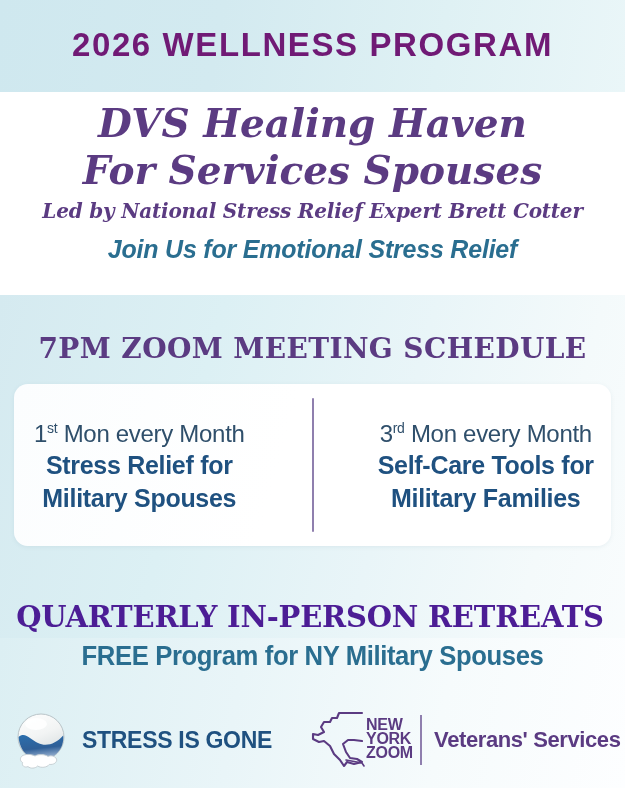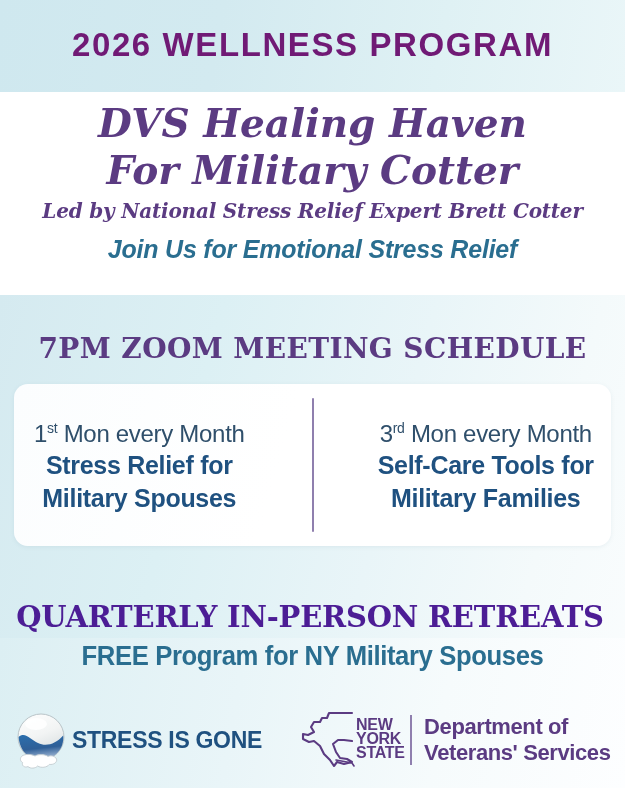--- a/index.html
+++ b/index.html
@@ -198,21 +198,21 @@
     flex-direction: row;
     align-items: center;
     margin-left: 14px;
   }
   .sig-mark {
     width: 54px; height: 58px;
     position: relative;
     flex: 0 0 54px;
   }
   .sig-text {
-    margin-left: 4px;
+    margin-left: 14px;
     font-family: "Liberation Sans", sans-serif;
     font-weight: bold;
     font-size: 23px;
     letter-spacing: -0.3px;
     color: #1f5180;
   }
   .nys-logo {
     display: flex;
     flex-direction: row;
     align-items: center;
@@ -254,21 +254,21 @@
 <div class="flyer">
 
   <div class="band-top"></div>
   <div class="band-white"></div>
   <div class="band-mid"></div>
 
   <div class="header-title">2026 WELLNESS PROGRAM</div>
 
   <div class="hero">
     <div class="hero-line">DVS Healing Haven</div>
-    <div class="hero-line">For Military Cotter</div>
+    <div class="hero-line">For Services Spouses</div>
     <div class="hero-led">Led by National Stress Relief Expert Brett Cotter</div>
     <div class="hero-join">Join Us for Emotional Stress Relief</div>
   </div>
 
   <div class="sched-heading">7PM ZOOM MEETING SCHEDULE</div>
 
   <div class="sched-card">
 
     <div class="sched-col">
       <div class="sched-when"><span>1</span><sup>st</sup><span> Mon every Month</span></div>
@@ -317,25 +317,24 @@
 
     <div class="nys-logo">
       <div class="nys-mark">
         <svg width="110" height="64" viewBox="0 0 110 64" aria-hidden="true">
           <path d="M52 5 L29 5 L27 10 L22 10 L20 14 L14 14 L11 19 L14 24 L8 27 L3 26 L3 31 L9 34 L14 33 L20 38 L24 46 L30 52 L34 58 L37 54 L44 56 L52 54 L47 51 L40 50 L36 44 L33 36 L38 32 L44 32 L52 33" fill="none" stroke="#5b3b82" stroke-width="2.1" stroke-linejoin="round" stroke-linecap="round"></path>
           <path d="M36 52 L52 55 L54 58" fill="none" stroke="#5b3b82" stroke-width="1.6" stroke-linecap="round"></path>
         </svg>
         <div class="nys-words">
           <div>NEW</div>
           <div>YORK</div>
-          <div>STATE</div>
+          <div>ZOOM</div>
         </div>
       </div>
       <div class="nys-bar"></div>
       <div class="dvs-text">
-        <div>Department of</div>
         <div>Veterans' Services</div>
       </div>
     </div>
 
   </div>
 
 </div>
 
 </body></html>

